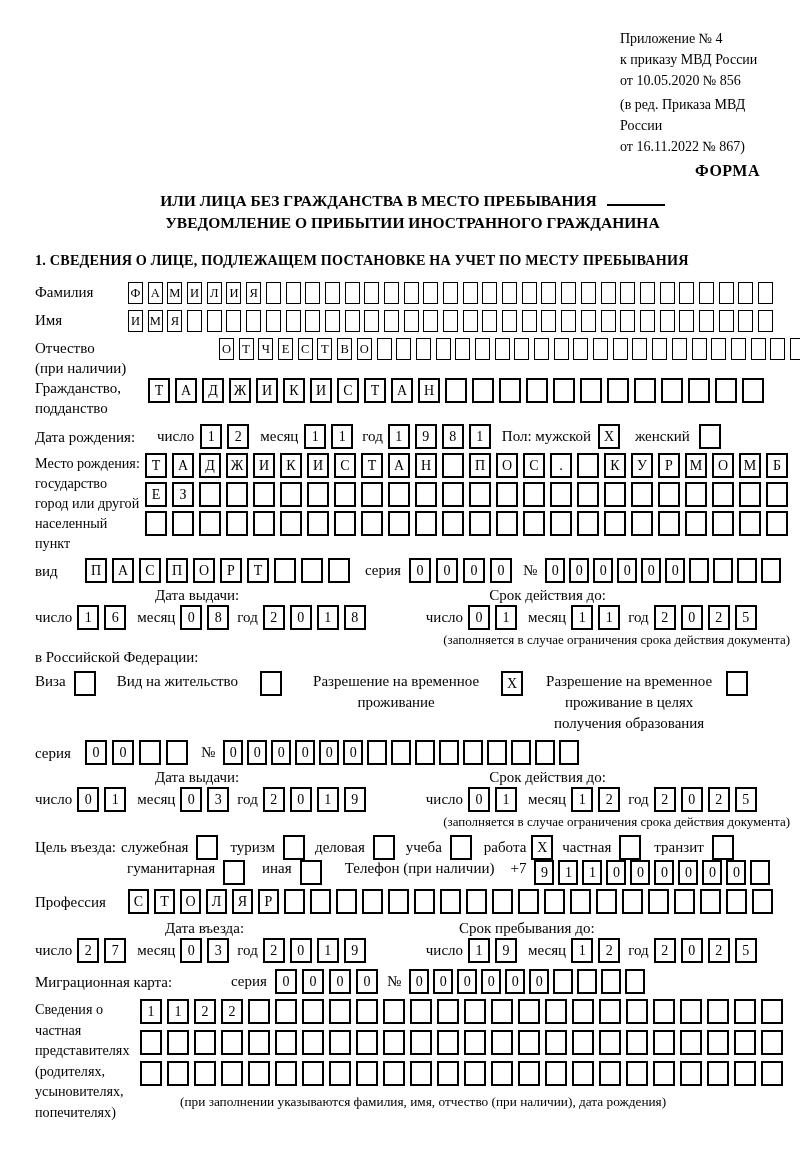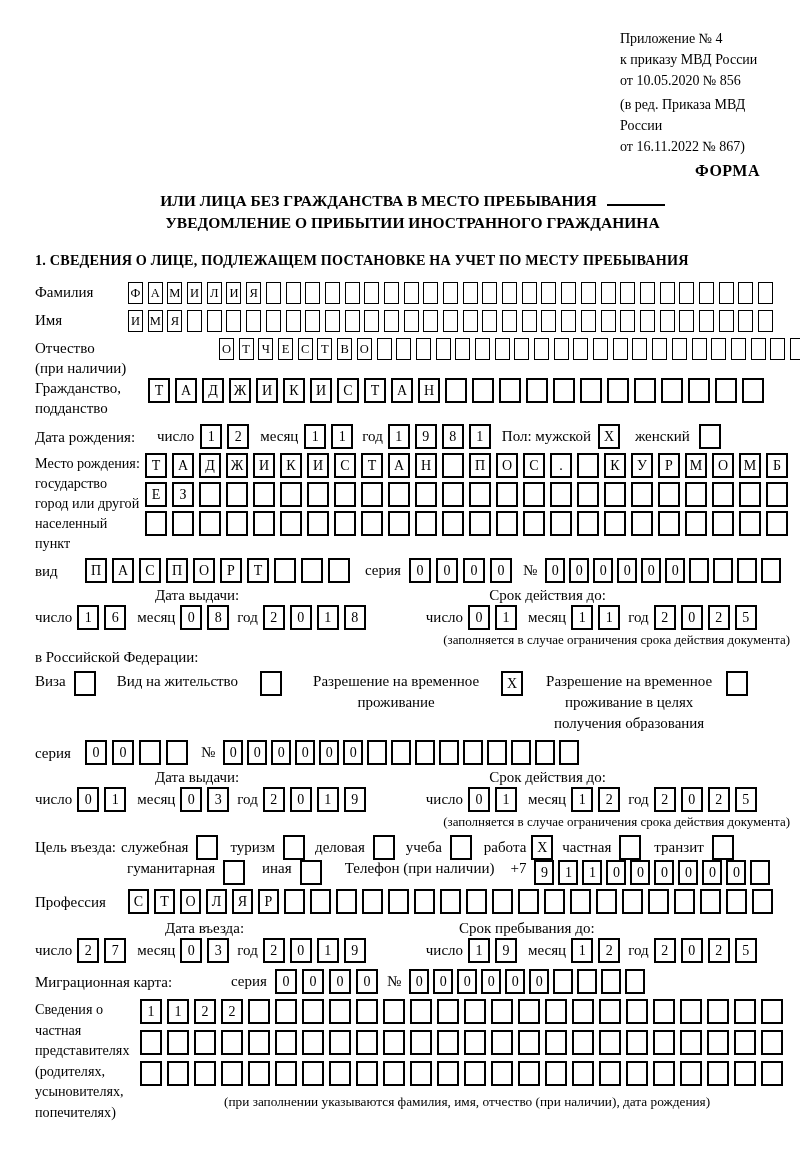--- a/index.html
+++ b/index.html
@@ -779,17 +779,17 @@
           <span class="bx"></span>
           <span class="bx"></span>
           <span class="bx"></span>
           <span class="bx"></span>
           <span class="bx"></span>
           <span class="bx"></span>
           <span class="bx"></span>
           <span class="bx"></span>
           <span class="bx"></span>
         </div>
-      <div class="note" style="margin-top:8px;margin-left:84px;font-size:13.3px;">(при заполнении указываются фамилия, имя, отчество (при наличии), дата рождения)</div>
+      <div class="note" style="margin-top:8px;margin-left:40px;font-size:13.3px;">(при заполнении указываются фамилия, имя, отчество (при наличии), дата рождения)</div>
     </div>
   </div>
 
 </div>
 
 </body></html>

